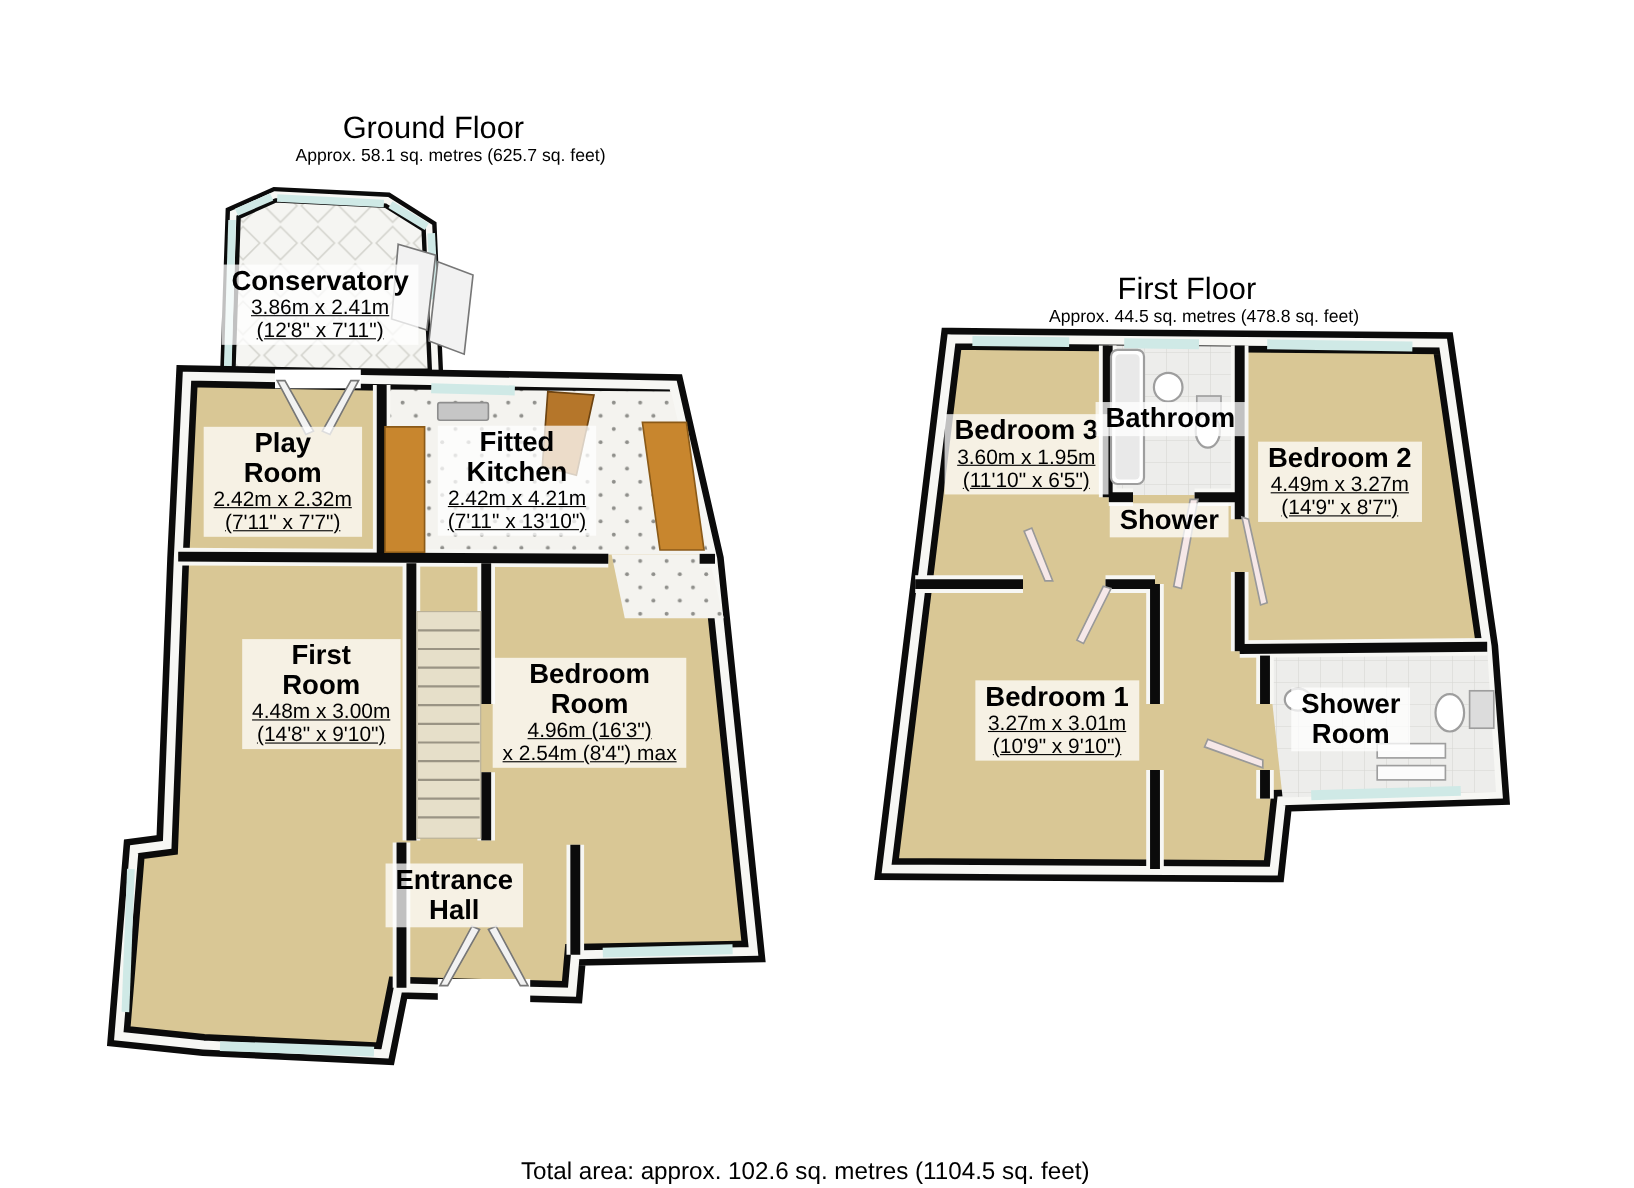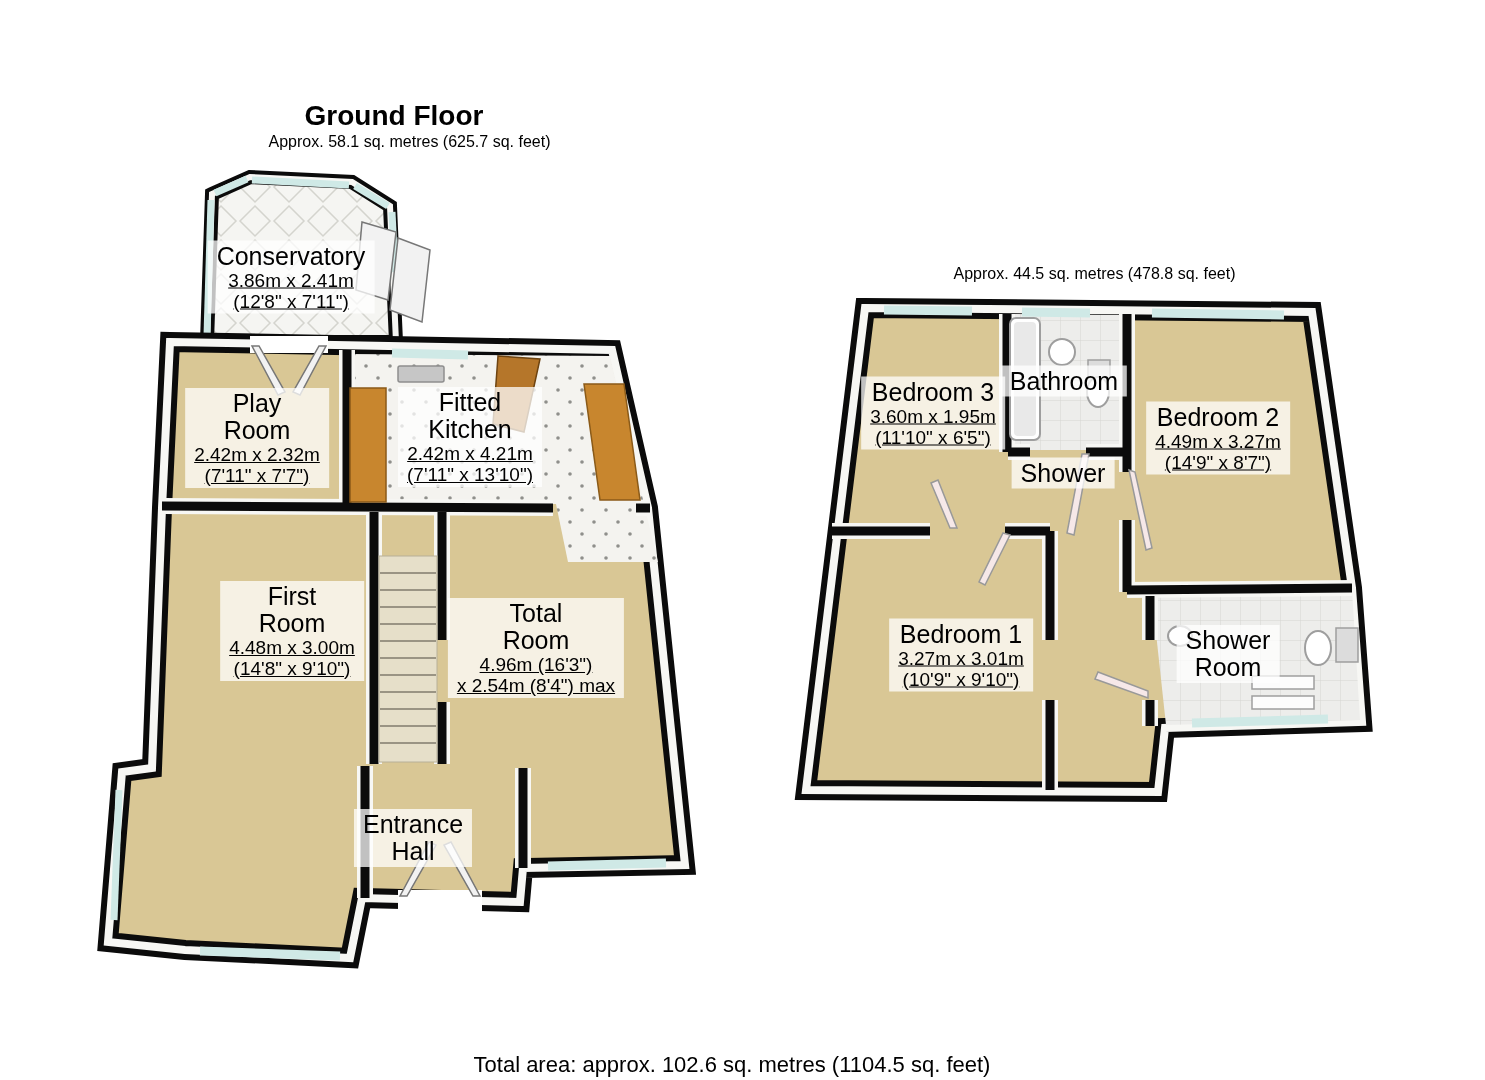--- a/index.html
+++ b/index.html
@@ -6,27 +6,27 @@
   body{
     width:1485px;height:1080px;position:relative;background:#ffffff;
     font-family:"Liberation Sans", sans-serif;color:#000;overflow:hidden;
   }
   #plan-svg{position:absolute;left:0;top:0;}
   .lbl{
     position:absolute;transform:translate(-50%,-50%);
     text-align:center;background:rgba(255,255,255,0.75);
     padding:2px 9px;line-height:1.1;white-space:nowrap;
   }
-  .lbl .nm{display:block;font-weight:normal;font-size:25px;line-height:27px;}
+  .lbl .nm{display:block;font-weight:bold;font-size:25px;line-height:27px;}
   .lbl .dm{display:block;font-size:19px;line-height:21px;text-decoration:underline;}
   .floor-title{
     position:absolute;transform:translate(-50%,-50%);
     text-align:center;background:none;white-space:nowrap;
   }
-  .floor-title .t{display:block;font-weight:bold;font-size:28px;line-height:30px;}
+  .floor-title .t{display:block;font-weight:normal;font-size:28px;line-height:30px;}
   .floor-title .s{display:block;font-size:16px;line-height:22px;margin-left:31px;}
   .footer{
     position:absolute;transform:translate(-50%,-50%);
     font-size:22px;white-space:nowrap;background:none;
   }
   
   .wu{stroke:#f7f7f4;stroke-width:16;fill:none;stroke-linecap:butt;}
   .wb{stroke:#0b0b0b;stroke-width:9;fill:none;stroke-linecap:butt;}
   .win{stroke:#cfe9e6;stroke-width:9;fill:none;stroke-linecap:butt;}
   .win7{stroke:#cfe9e6;stroke-width:7;fill:none;stroke-linecap:butt;}
@@ -232,32 +232,33 @@
 </div>
 
 <div class="lbl" style="left:292px;top:631px;">
   <span class="nm">First</span>
   <span class="nm">Room</span>
   <span class="dm">4.48m x 3.00m</span>
   <span class="dm">(14'8" x 9'10")</span>
 </div>
 
 <div class="lbl" style="left:536px;top:648px;">
-  <span class="nm">Total</span>
+  <span class="nm">Bedroom</span>
   <span class="nm">Room</span>
   <span class="dm">4.96m (16'3")</span>
   <span class="dm">x 2.54m (8'4") max</span>
 </div>
 
-<div class="lbl" style="left:413px;top:838px;">
+<div class="lbl" style="left:413px;top:814px;">
   <span class="nm">Entrance</span>
   <span class="nm">Hall</span>
 </div>
 
 <div class="floor-title" style="left:1079px;top:274px;">
+  <span class="t">First Floor</span>
   <span class="s">Approx. 44.5 sq. metres (478.8 sq. feet)</span>
 </div>
 
 <div class="lbl" style="left:933px;top:413px;">
   <span class="nm">Bedroom 3</span>
   <span class="dm">3.60m x 1.95m</span>
   <span class="dm">(11'10" x 6'5")</span>
 </div>
 
 <div class="lbl" style="left:1064px;top:381px;">

